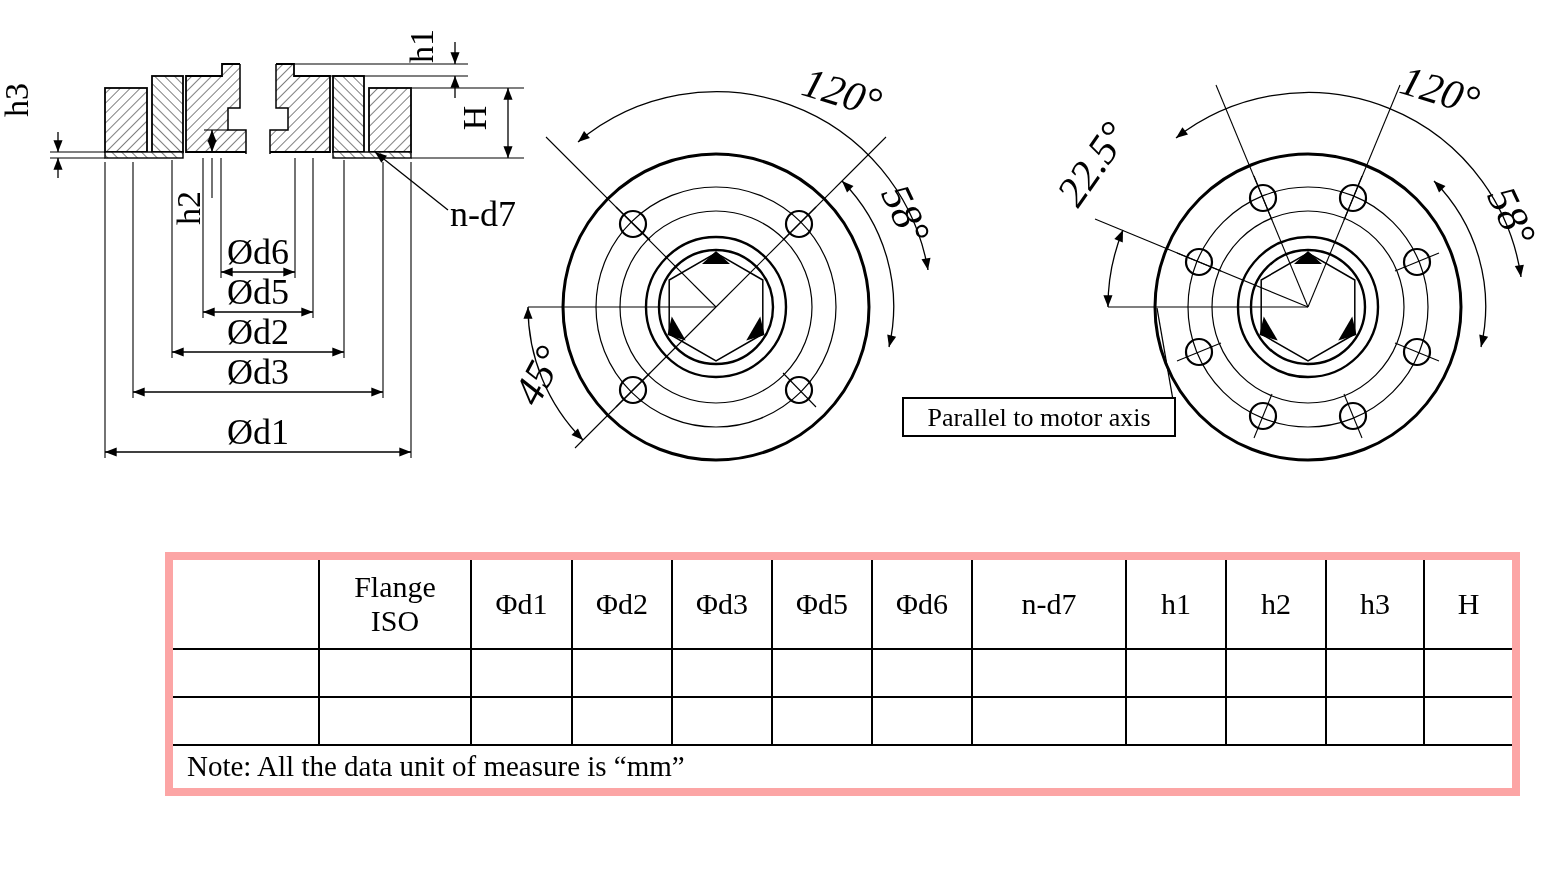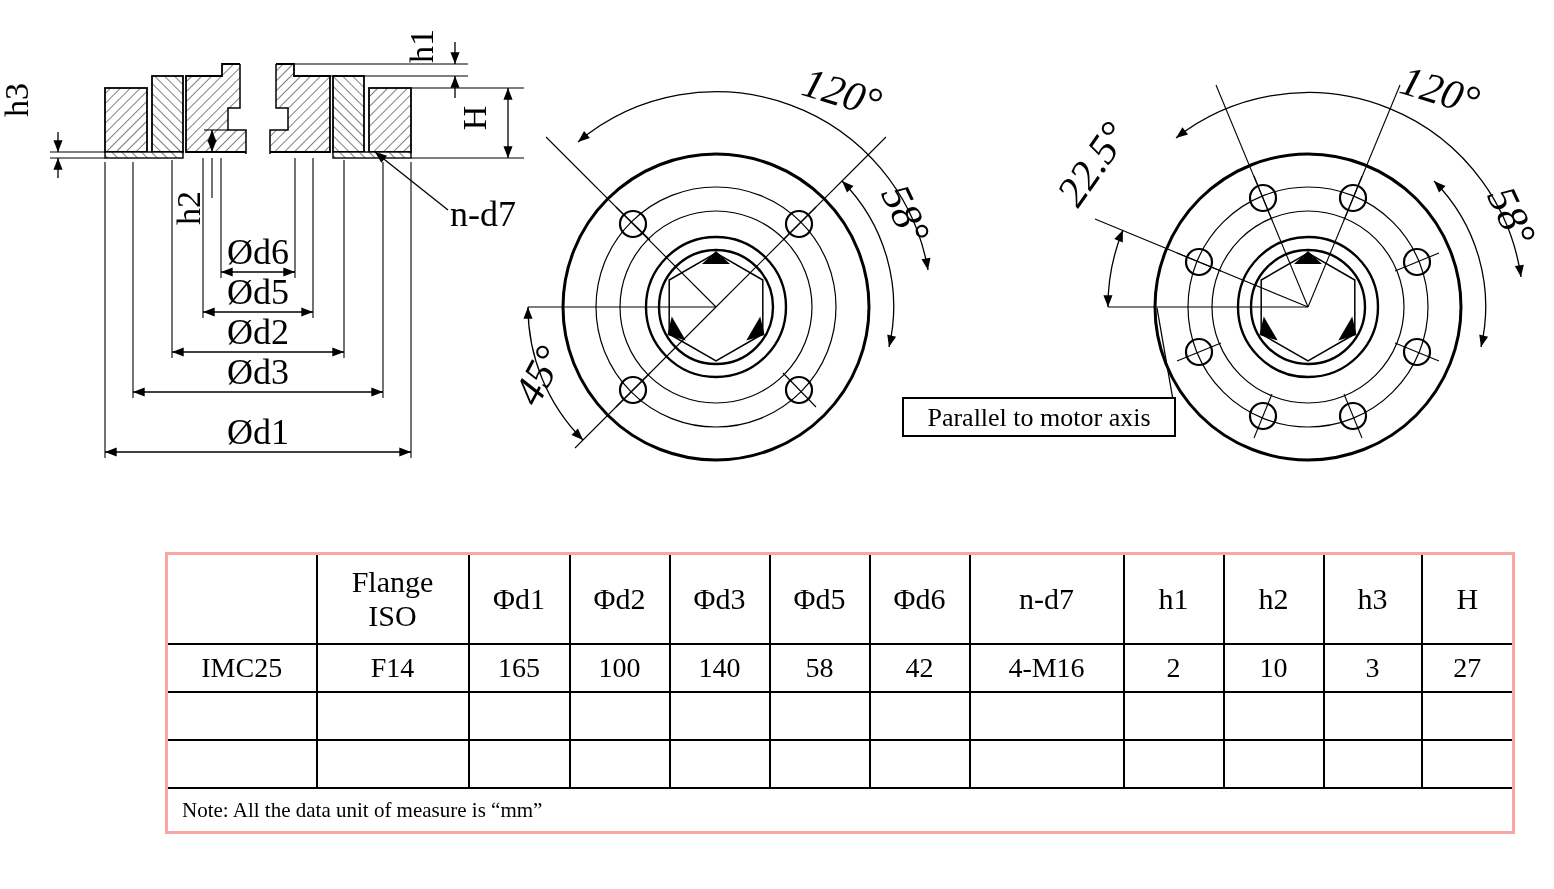--- a/index.html
+++ b/index.html
@@ -1,22 +1,22 @@
 <!DOCTYPE html>
 <html><head>
 <meta charset="utf-8">
 <style>
   html,body{margin:0;padding:0;background:#fff;}
   body{position:relative;width:1554px;height:889px;font-family:"Liberation Serif",serif;color:#000;overflow:hidden;}
   svg text{font-family:"Liberation Serif",serif;fill:#000;}
   #drawing{position:absolute;left:0;top:0;}
-  .spec-table{position:absolute;left:165px;top:552px;border-collapse:collapse;table-layout:fixed;border:3px solid #fca5a5;}
+  .spec-table{position:absolute;left:165px;top:552px;border-collapse:collapse;table-layout:fixed;border:8px solid #fca5a5;}
   .spec-table td{border:2px solid #000;text-align:center;vertical-align:middle;font-size:28px;height:46px;padding:0 2px;white-space:pre-line;line-height:1.15;}
   .spec-table tr.hdr td{height:88px;font-size:30px;}
-  .spec-table tr.note-row td{text-align:left;padding-left:14px;height:42px;font-size:21px;white-space:nowrap;}
+  .spec-table tr.note-row td{text-align:left;padding-left:14px;height:42px;font-size:29px;white-space:nowrap;}
 </style>
 </head>
 <body>
 
 <svg id="drawing" width="1554" height="548" viewBox="0 0 1554 548">
   <defs>
     <pattern id="hp1" width="7" height="7" patternUnits="userSpaceOnUse" patternTransform="rotate(45)">
       <rect width="7" height="7" fill="#fff"></rect>
       <line x1="0" y1="0" x2="0" y2="7" stroke="#000" stroke-width="1"></line>
     </pattern>
@@ -222,34 +222,20 @@
     <td>Φd3</td>
     <td>Φd5</td>
     <td>Φd6</td>
     <td>n-d7</td>
     <td>h1</td>
     <td>h2</td>
     <td>h3</td>
     <td>H</td>
   </tr>
   <tr>
-    <td>IMC25</td>
-    <td>F14</td>
-    <td>165</td>
-    <td>100</td>
-    <td>140</td>
-    <td>58</td>
-    <td>42</td>
-    <td>4-M16</td>
-    <td>2</td>
-    <td>10</td>
-    <td>3</td>
-    <td>27</td>
-  </tr>
-  <tr>
     <td></td>
     <td></td>
     <td></td>
     <td></td>
     <td></td>
     <td></td>
     <td></td>
     <td></td>
     <td></td>
     <td></td>

